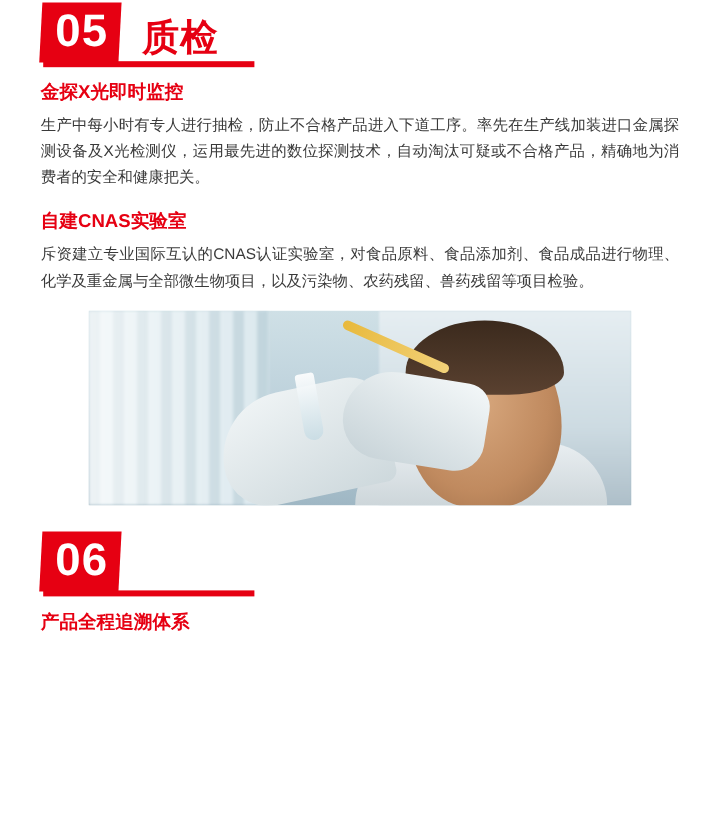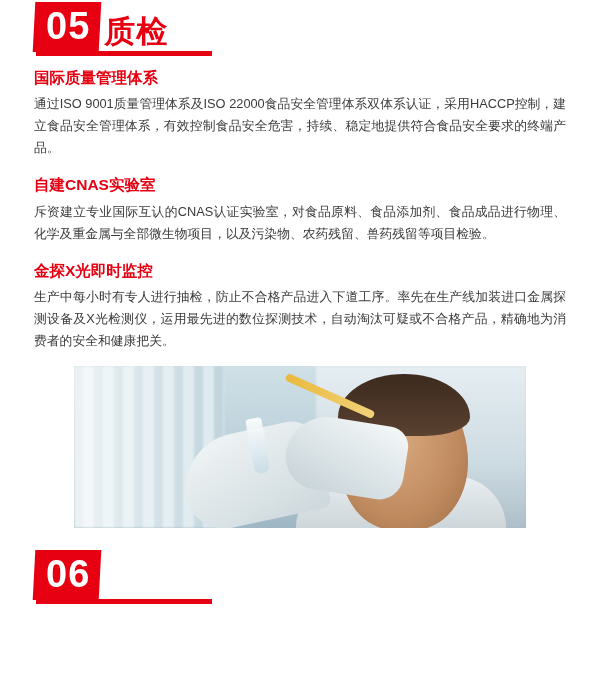--- a/index.html
+++ b/index.html
@@ -46,21 +46,21 @@
   .banner-num-box span {
     display: inline-block;
     transform: skewX(3deg);
   }
   .banner-word {
     color: #e60012;
     font-size: 31px;
     font-weight: bold;
     line-height: 1;
     padding-bottom: 5px;
-    margin-left: 4px;
+    margin-left: 18px;
     letter-spacing: 1px;
   }
   .banner-underline {
     position: absolute;
     left: 2px;
     bottom: -4px;
     height: 5px;
     background: #e60012;
   }
   .banner-underline.w1 { width: 176px; }
@@ -186,33 +186,29 @@
 <div class="page">
 
   <div class="section-banner">
     <div class="banner-num-box">
       <span>05</span>
     </div>
     <div class="banner-word">质检</div>
     <div class="banner-underline w1"></div>
   </div>
 
+
   <div class="block">
-    <div class="block-title">国际质量管理体系</div>
-    <div class="block-body">通过ISO 9001质量管理体系及ISO 22000食品安全管理体系双体系认证，采用HACCP控制，建立食品安全管理体系，有效控制食品安全危害，持续、稳定地提供符合食品安全要求的终端产品。</div>
+    <div class="block-title">金探X光即时监控</div>
+    <div class="block-body">生产中每小时有专人进行抽检，防止不合格产品进入下道工序。率先在生产线加装进口金属探测设备及X光检测仪，运用最先进的数位探测技术，自动淘汰可疑或不合格产品，精确地为消费者的安全和健康把关。</div>
   </div>
 
   <div class="block">
     <div class="block-title">自建CNAS实验室</div>
     <div class="block-body">斥资建立专业国际互认的CNAS认证实验室，对食品原料、食品添加剂、食品成品进行物理、化学及重金属与全部微生物项目，以及污染物、农药残留、兽药残留等项目检验。</div>
-  </div>
-
-  <div class="block">
-    <div class="block-title">金探X光即时监控</div>
-    <div class="block-body">生产中每小时有专人进行抽检，防止不合格产品进入下道工序。率先在生产线加装进口金属探测设备及X光检测仪，运用最先进的数位探测技术，自动淘汰可疑或不合格产品，精确地为消费者的安全和健康把关。</div>
   </div>
 
   <div class="photo-wrap">
     <div class="photo">
       <div class="bg-left"></div>
       <div class="bg-right"></div>
       <div class="person-body"></div>
       <div class="person-head"></div>
       <div class="person-hair"></div>
       <div class="glove-left"></div>
@@ -223,15 +219,16 @@
   </div>
 
   <div class="section-banner">
     <div class="banner-num-box">
       <span>06</span>
     </div>
     <div class="banner-underline w2"></div>
   </div>
 
   <div class="block">
+    <div class="block-title">产品全程追溯体系</div>
   </div>
 
 </div>
 
 </body></html>

